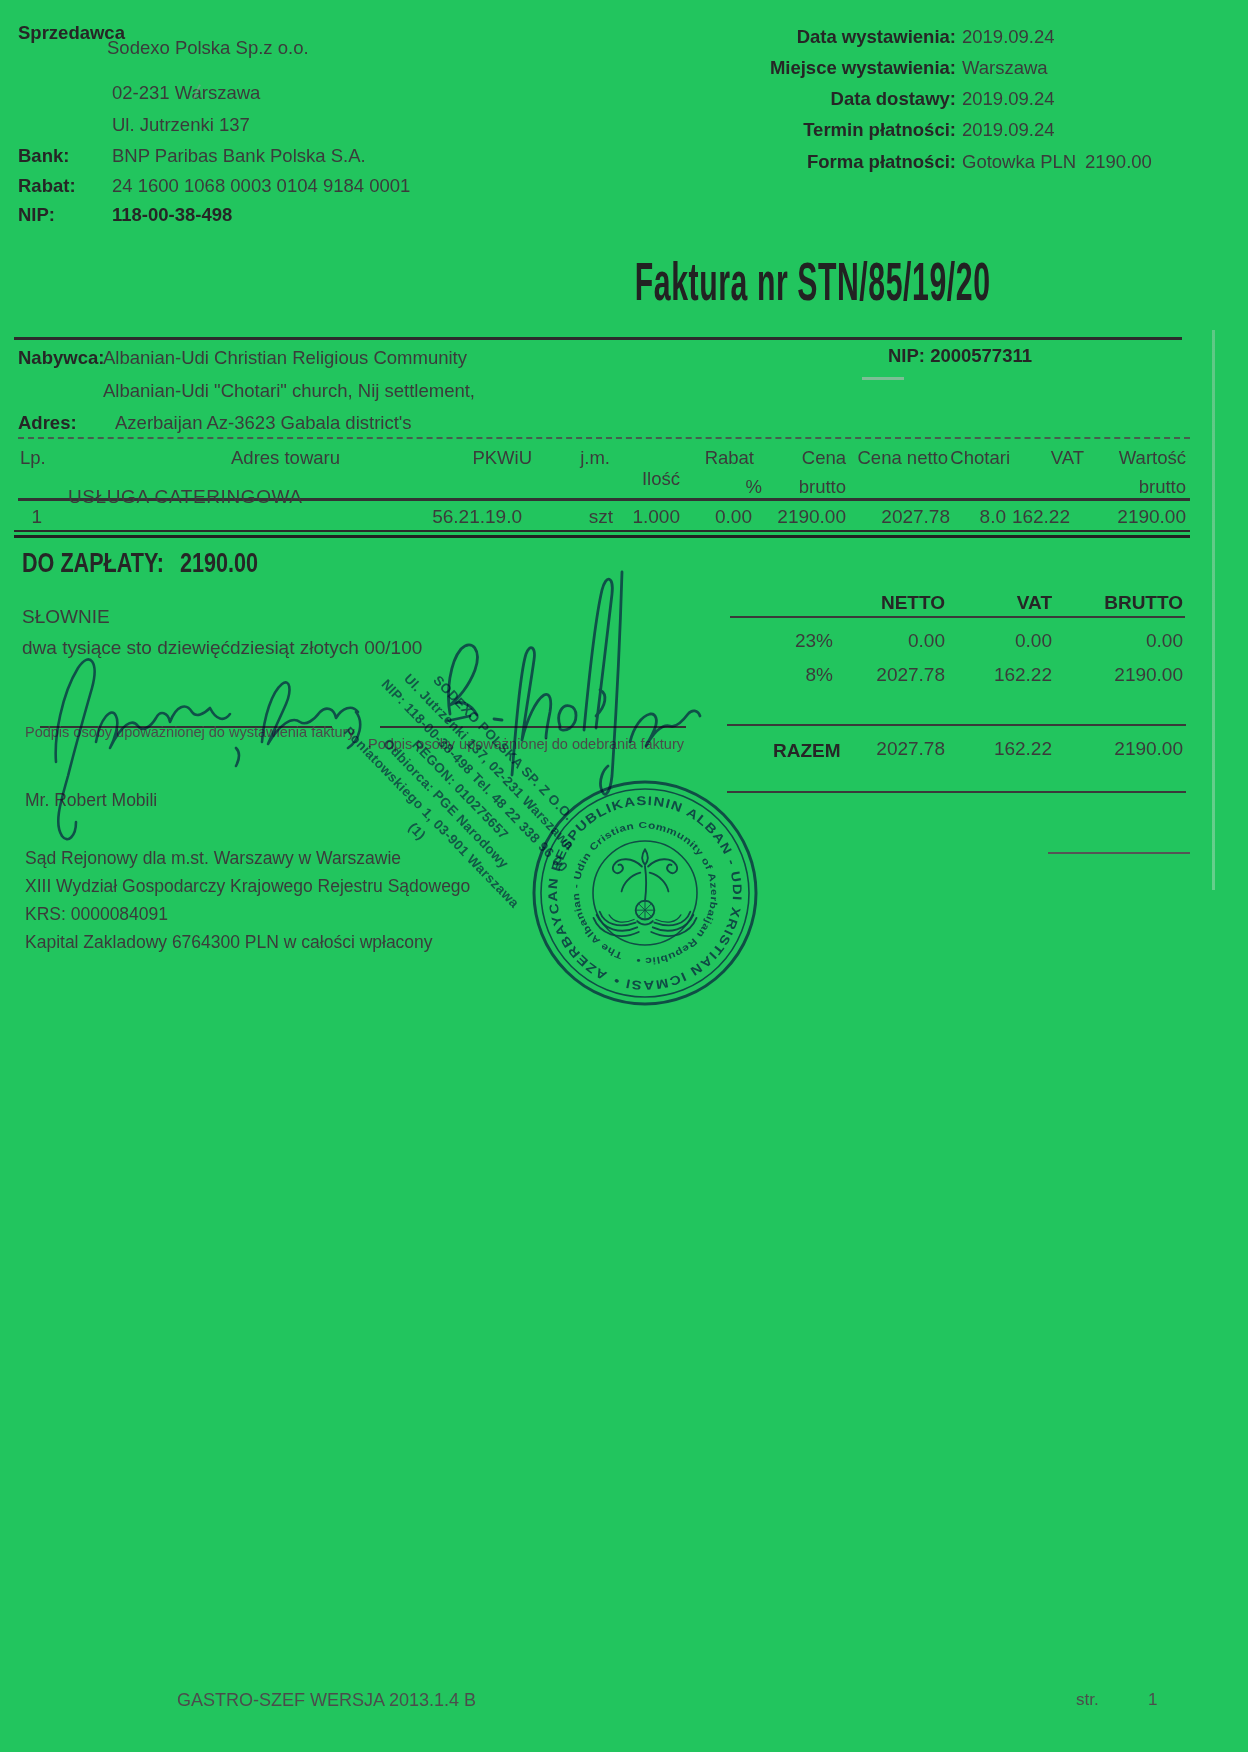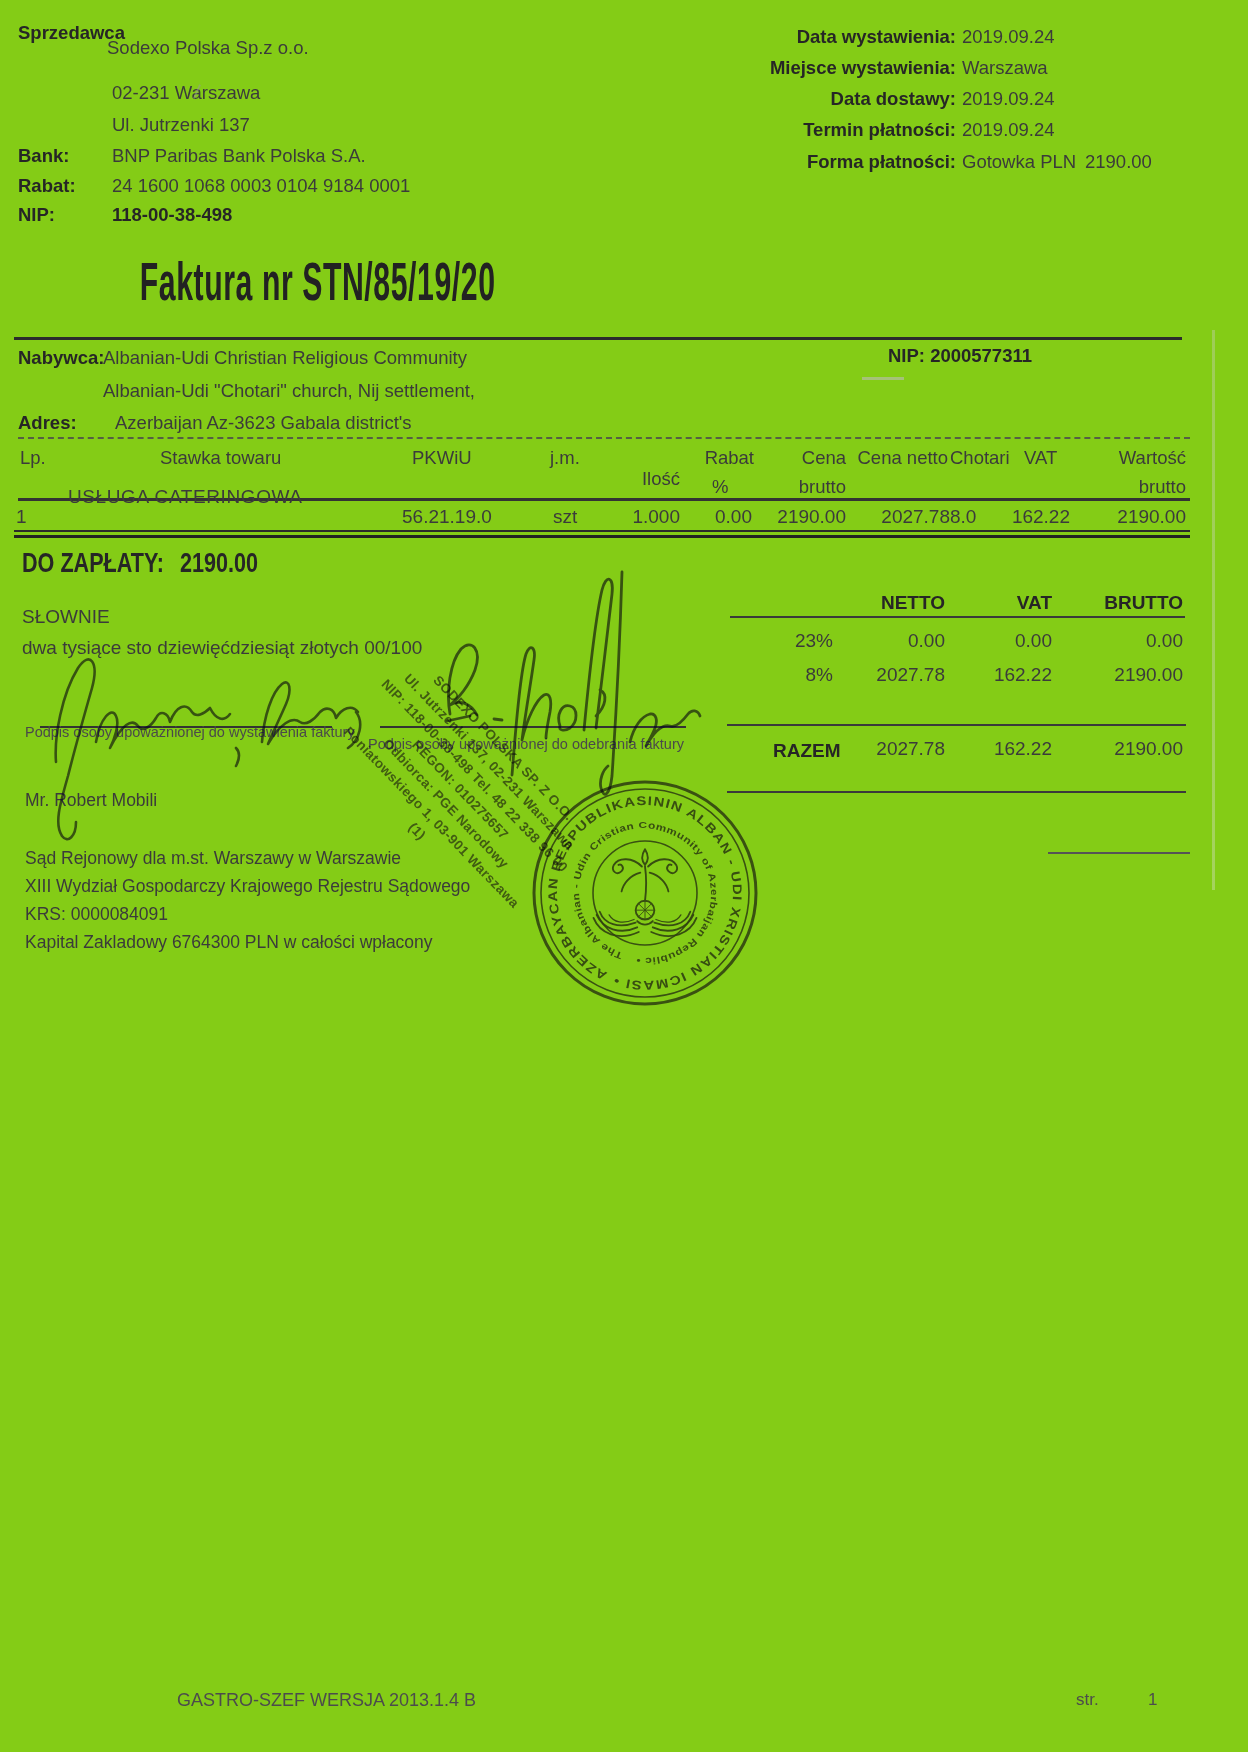--- a/index.html
+++ b/index.html
@@ -1,25 +1,25 @@
 <!DOCTYPE html>
 <html><head>
 <meta charset="utf-8">
 <style>
   html,body{margin:0;padding:0;background:#e9e9e9;}
-  .page{position:relative;width:1248px;height:1752px;margin:0 auto;background:#84cc16;
+  .page{position:relative;width:1248px;height:1752px;margin:0 auto;background:#22c55e;
         font-family:"Liberation Sans",sans-serif;color:#3b3b3b;overflow:hidden;}
   .abs{position:absolute;white-space:nowrap;}
   .b{font-weight:bold;color:#262626;}
   .f18{font-size:18.5px;}
   .f19{font-size:19px;}
   .f17{font-size:17.5px;}
   .cap{font-size:14.5px;color:#4a4a4a;}
   .rline{height:2px;background:#3a3a3a;}
-  .ctr{text-align:left;}
+  .ctr{text-align:right;}
   .rgt{text-align:right;}
   .seal-svg, .sig-svg{pointer-events:none;mix-blend-mode:multiply;}
   .stamp-rot{mix-blend-mode:multiply;}
   .stamp-line{font-size:13.5px;font-weight:bold;line-height:20px;letter-spacing:.4px;
               color:rgba(86,76,170,.78);text-align:center;}
 </style>
 </head>
 <body>
 
 <div class="page">
@@ -65,21 +65,21 @@
     <span class="abs f18" style="left:103px;top:380px">Albanian-Udi "Chotari" church, Nij settlement,</span>
     <span class="abs f18 b" style="left:18px;top:412px">Adres:</span>
     <span class="abs f18" style="left:115px;top:412px">Azerbaijan Az-3623 Gabala district's</span>
     <div class="abs" style="left:862px;top:377px;width:42px;height:3px;background:#bbb;opacity:.6"></div>
   </div>
 
   <div>
     <div class="abs" style="left:18px;top:437px;width:1172px;border-top:2px dashed #4d4d4d;opacity:.85"></div>
 
     <span class="abs f18" style="left:20px;top:447px">Lp.</span>
-    <span class="abs f18 ctr" style="left:160px;top:447px;width:180px">Stawka towaru</span>
+    <span class="abs f18 ctr" style="left:160px;top:447px;width:180px">Adres towaru</span>
     <span class="abs f18 ctr" style="left:412px;top:447px;width:120px">PKWiU</span>
     <span class="abs f18 ctr" style="left:550px;top:447px;width:60px">j.m.</span>
     <span class="abs f18 rgt" style="right:568px;top:468px;width:80px">Ilość</span>
     <span class="abs f18 rgt" style="right:494px;top:447px;width:80px">Rabat</span>
     <span class="abs f18 rgt" style="right:402px;top:447px;width:80px">Cena</span>
     <span class="abs f18 rgt" style="right:300px;top:447px;width:110px">Cena netto</span>
     <span class="abs f18 ctr" style="left:950px;top:447px;width:60px">Chotari</span>
     <span class="abs f18 ctr" style="left:1024px;top:447px;width:60px">VAT</span>
     <span class="abs f18 rgt" style="right:62px;top:447px;width:90px">Wartość</span>
 

